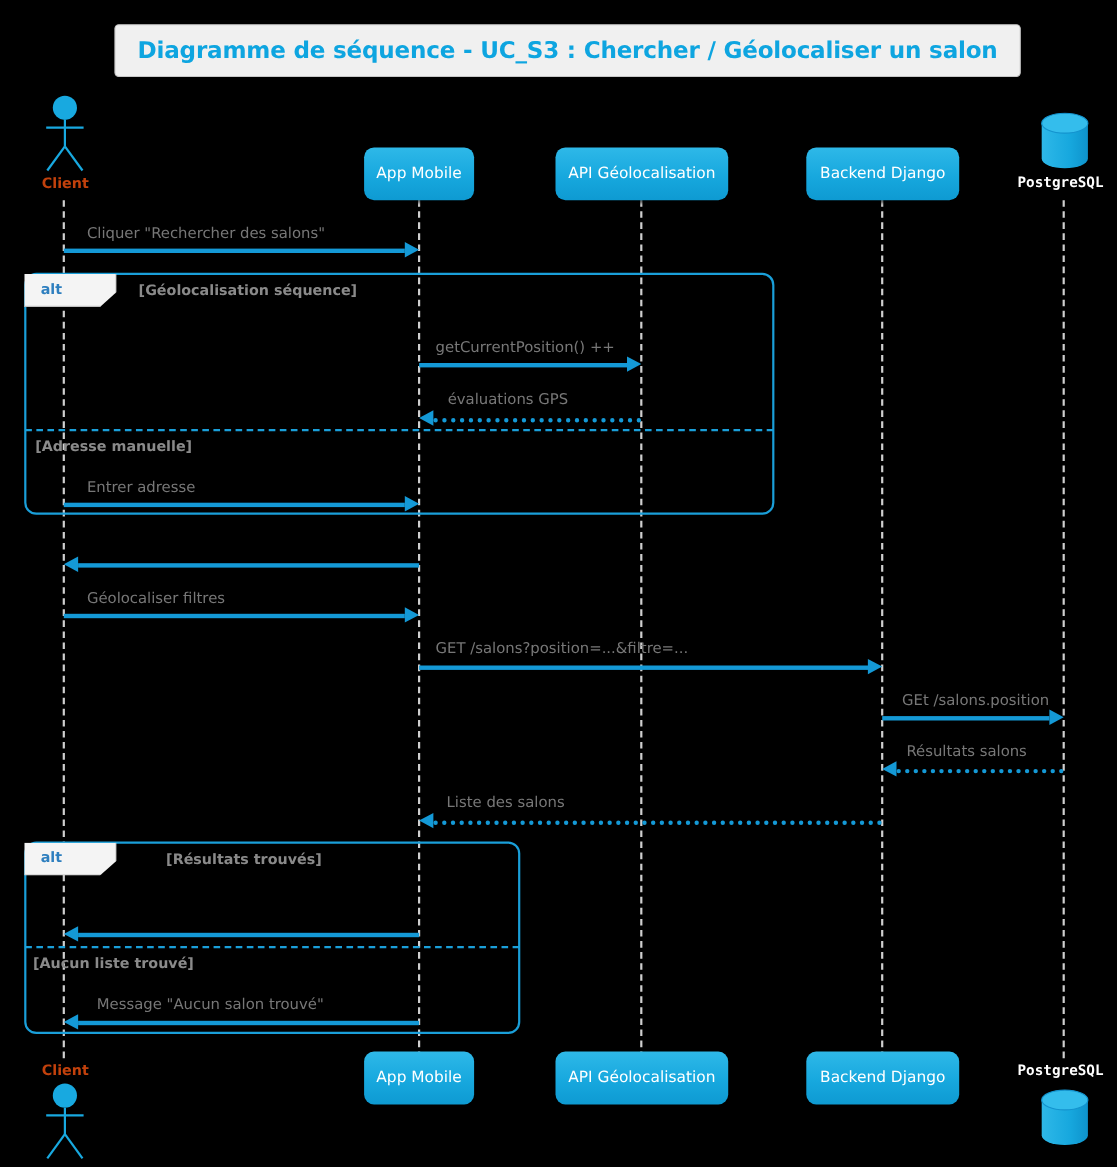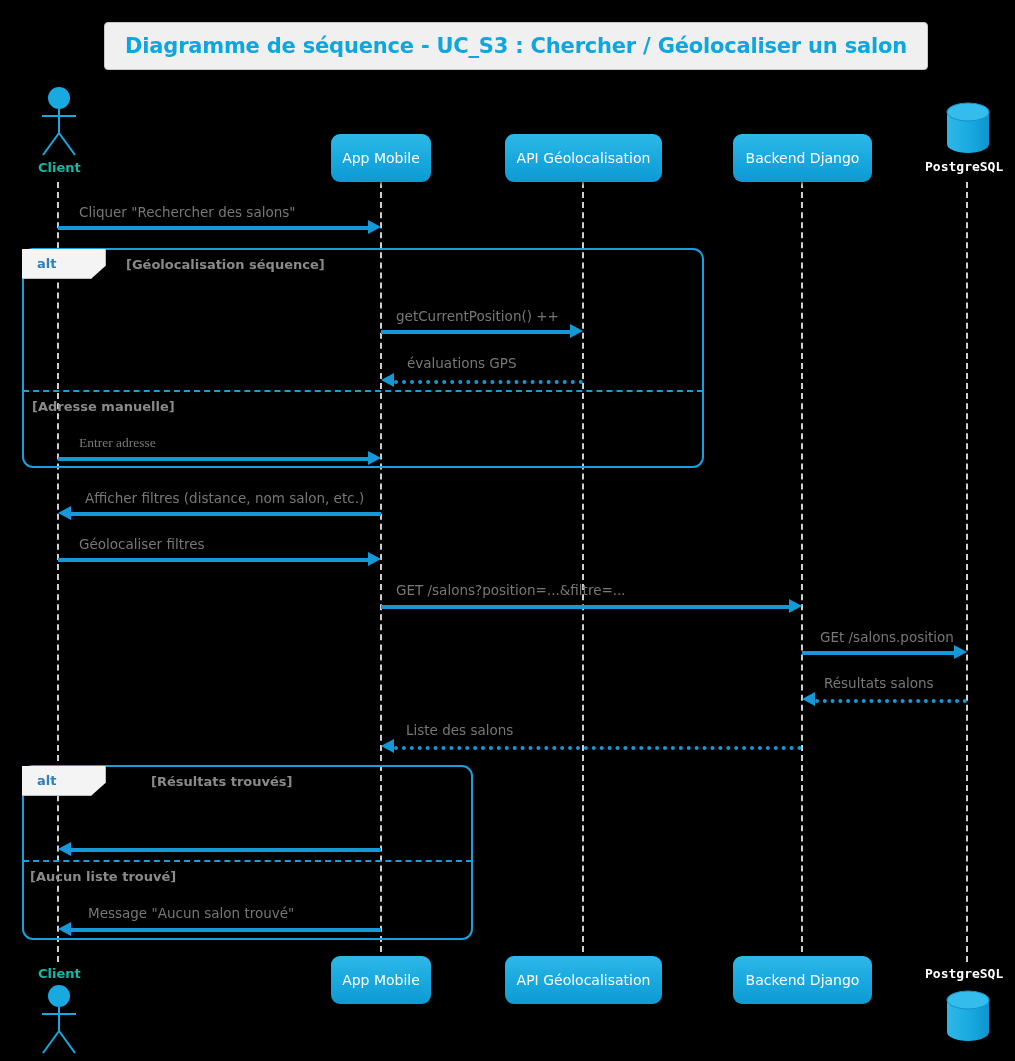--- a/index.html
+++ b/index.html
@@ -62,21 +62,21 @@
     color: #ffffff;
     font-size: 14px;
     font-family: "DejaVu Sans", sans-serif;
     white-space: nowrap;
   }
 
   
   .actor { position: absolute; }
   .actor-label {
     position: absolute;
-    color: #14b8a6;
+    color: #c2410c;
     font-size: 13px;
     font-weight: bold;
     white-space: nowrap;
     font-family: "DejaVu Sans", sans-serif;
   }
 
   
   .dbicon { position: absolute; }
   .db-label {
     position: absolute;
@@ -221,25 +221,24 @@
   <div class="msg-line" style="left:381px; top:330px; width:190px;"></div>
   <div class="arrowhead right" style="left:570px; top:324px;"></div>
 
   <div class="msg-label" style="left:407px; top:355px;">évaluations GPS</div>
   <div class="msg-line dashed" style="left:394px; top:380px; width:189px;"></div>
   <div class="arrowhead left" style="left:381px; top:373px;"></div>
 
   <div class="alt-divider" style="left:23px; top:390px; width:680px;"></div>
   <div class="alt-guard" style="left:32px; top:399px;">[Adresse manuelle]</div>
 
-  <div class="msg-label" style="left:79px; top:435px;font-family:Liberation Serif, serif;">Entrer adresse</div>
+  <div class="msg-label" style="left:79px; top:435px;">Entrer adresse</div>
   <div class="msg-line" style="left:58px; top:457px; width:310px;"></div>
   <div class="arrowhead right" style="left:368px; top:451px;"></div>
 
-  <div class="msg-label" style="left:85px; top:490px;">Afficher filtres (distance, nom salon, etc.)</div>
   <div class="msg-line" style="left:71px; top:512px; width:310px;"></div>
   <div class="arrowhead left" style="left:58px; top:506px;"></div>
 
   <div class="msg-label" style="left:79px; top:536px;">Géolocaliser filtres</div>
   <div class="msg-line" style="left:58px; top:558px; width:310px;"></div>
   <div class="arrowhead right" style="left:368px; top:552px;"></div>
 
   <div class="msg-label" style="left:396px; top:582px;">GET /salons?position=...&amp;filtre=...</div>
   <div class="msg-line" style="left:381px; top:605px; width:409px;"></div>
   <div class="arrowhead right" style="left:789px; top:599px;"></div>

